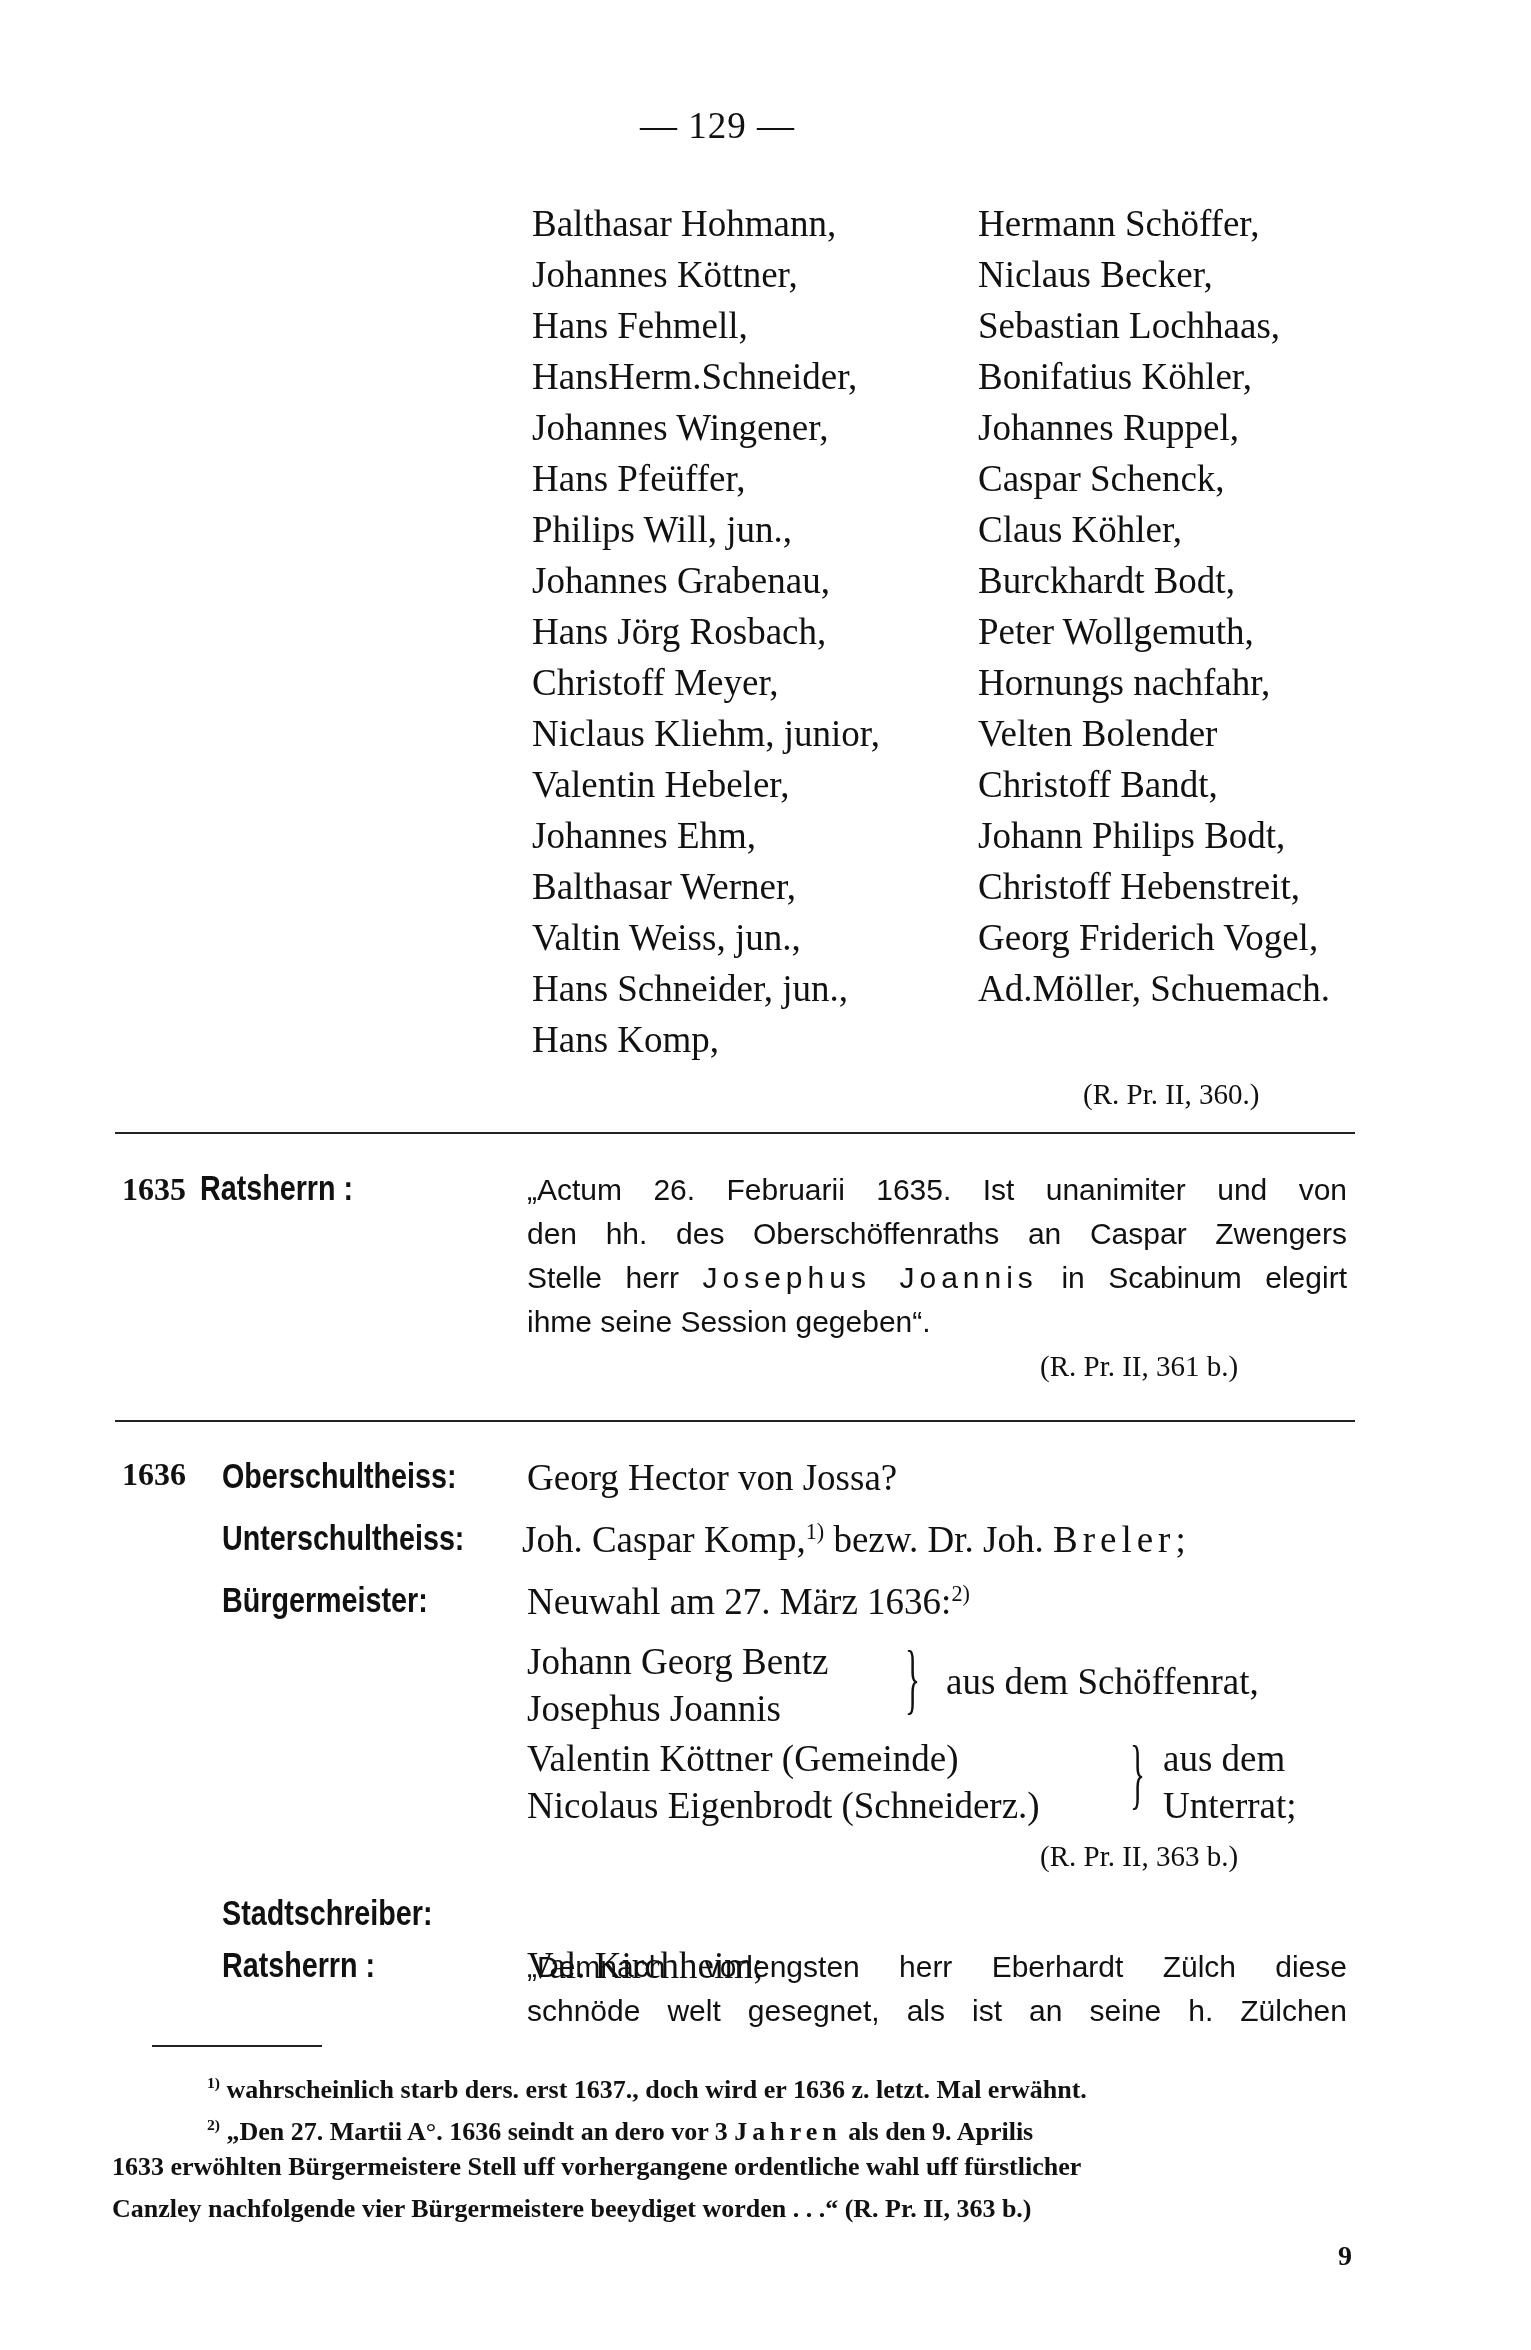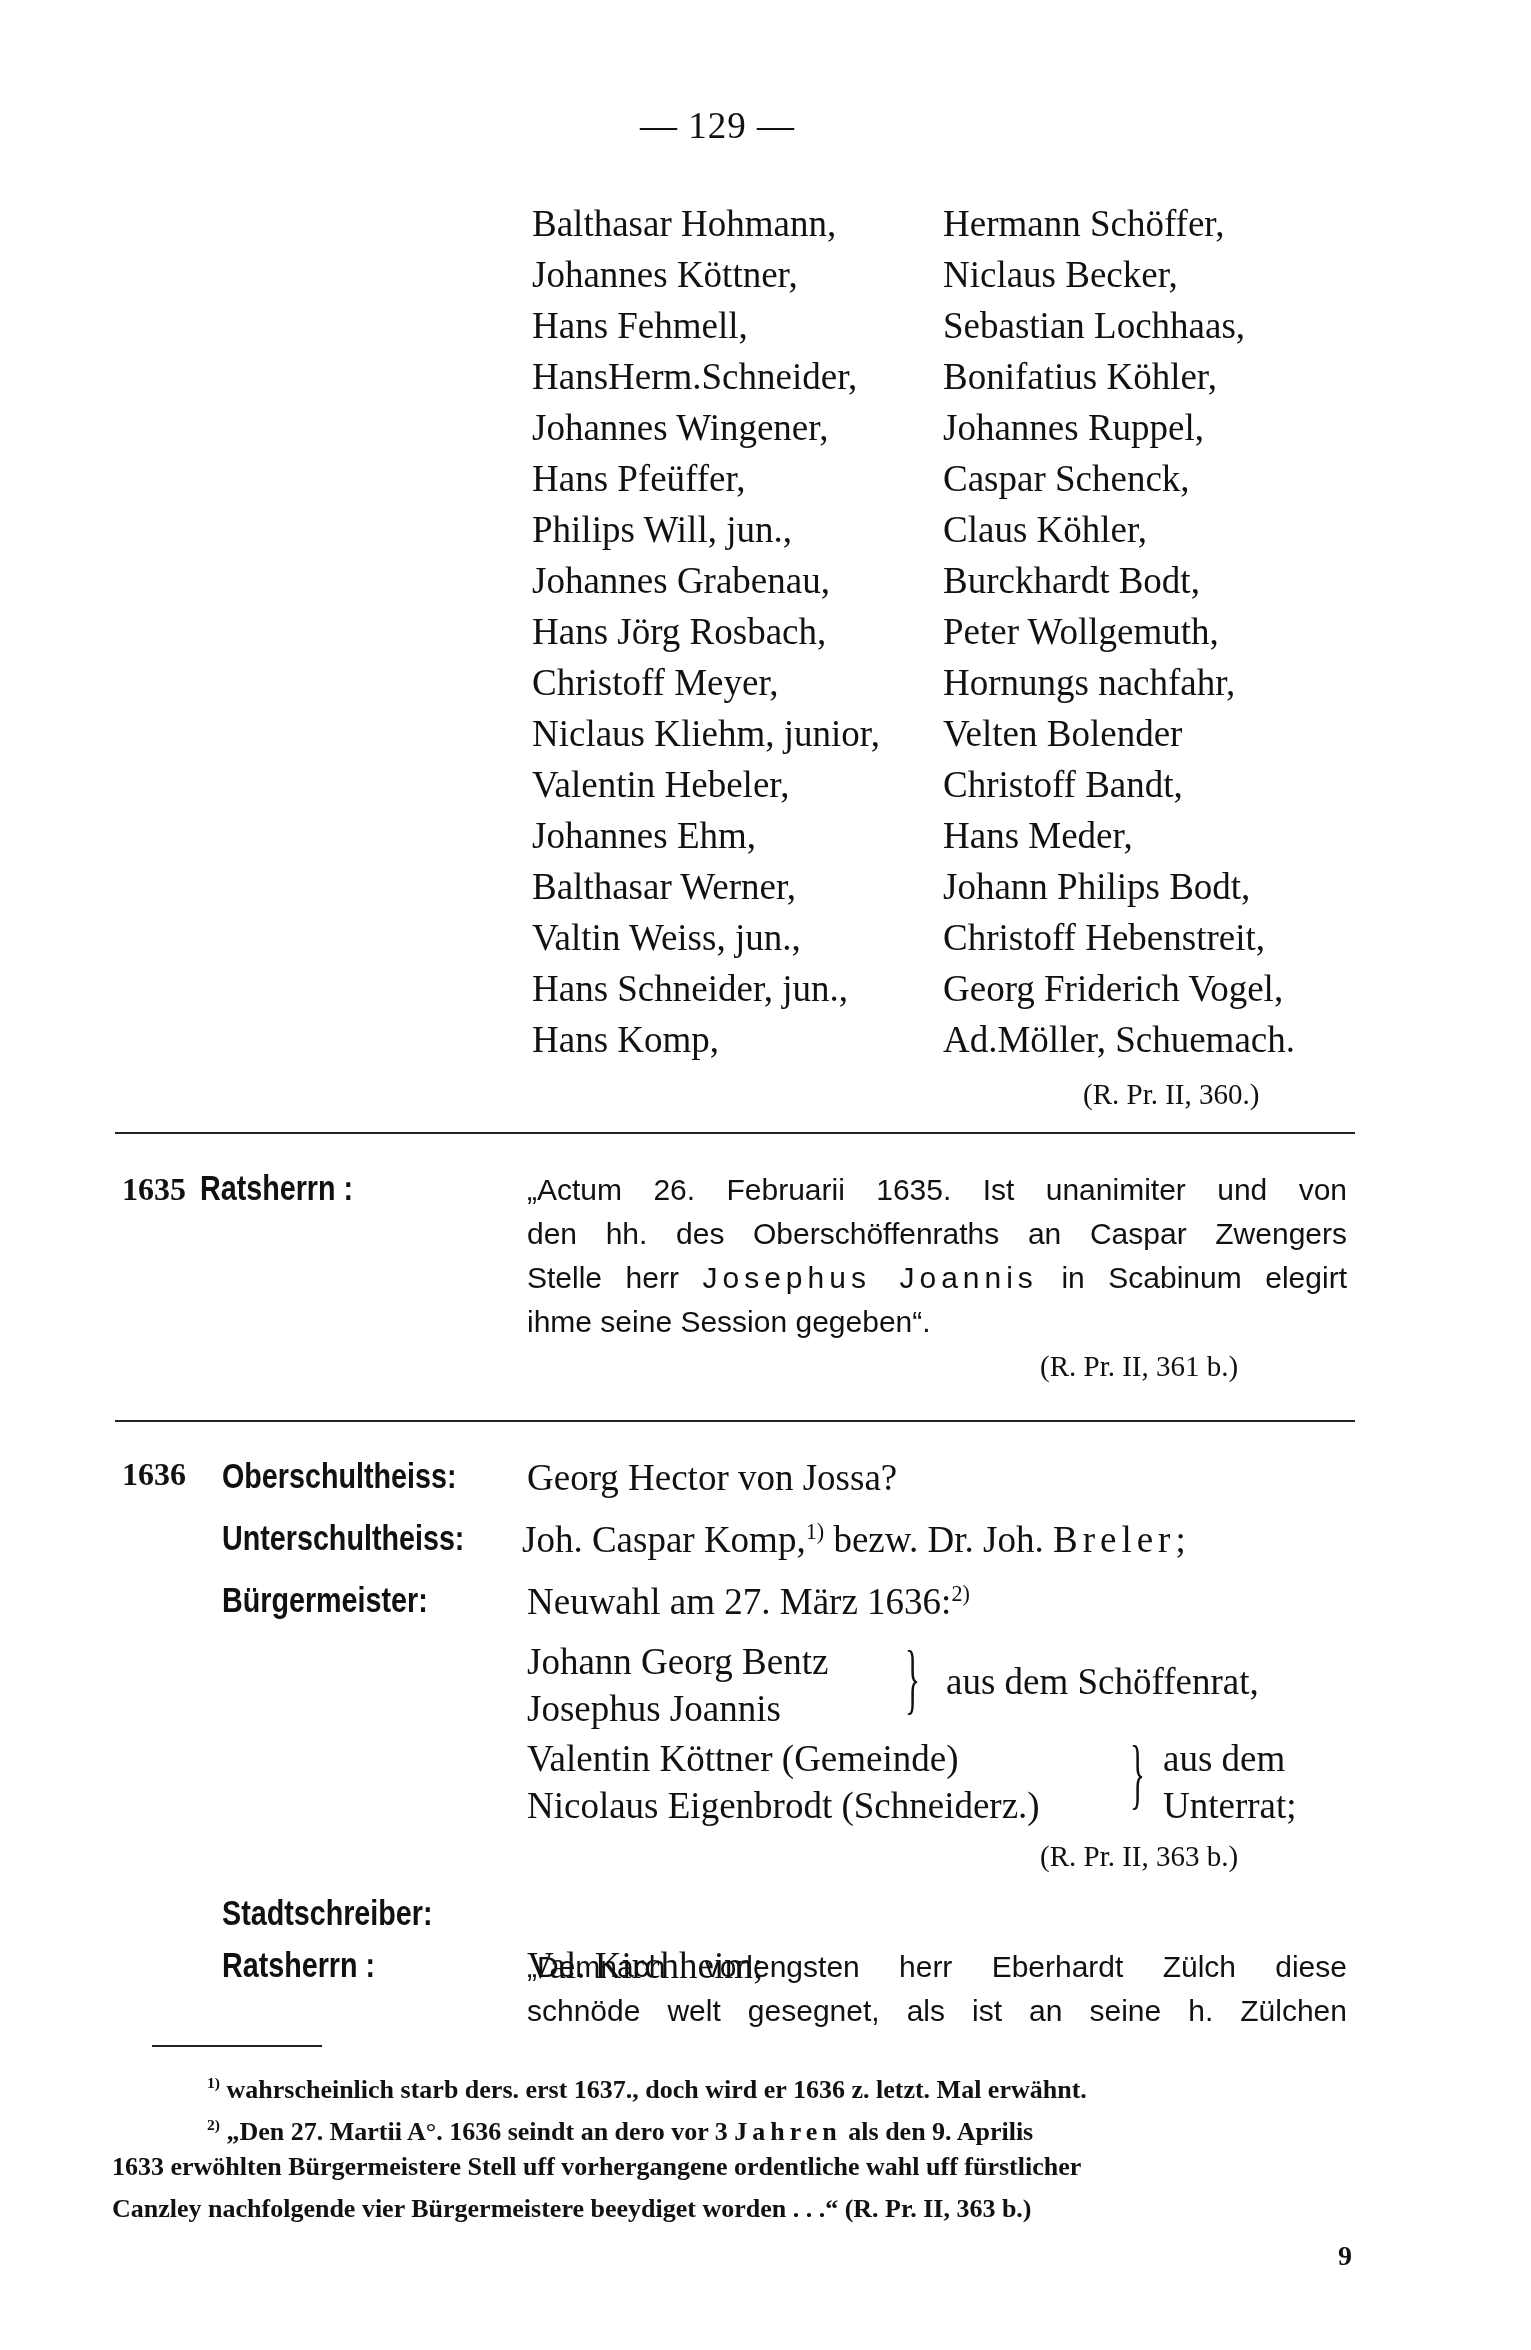--- a/index.html
+++ b/index.html
@@ -3,21 +3,21 @@
 <meta charset="utf-8">
 <style>
   html, body { margin:0; padding:0; background:#ffffff; }
   body { width:1531px; height:2350px; position:relative; overflow:hidden;
          font-family:"Liberation Serif","DejaVu Serif",serif; color:#111; }
   .abs { position:absolute; white-space:nowrap; }
   .pagenum { left:640px; top:104px; font-size:37px; letter-spacing:1px; }
   .namecol { position:absolute; font-size:37px; line-height:51px; }
   .namecol div { white-space:nowrap; }
   .left { left:532px; top:198px; }
-  .right { left:943px; top:198px; }
+  .right { left:978px; top:198px; }
   .ref { font-size:29px; }
   .rule { position:absolute; height:2px; background:#222; }
   .label { font-family:"Liberation Sans","DejaVu Sans",sans-serif; font-weight:bold;
            font-size:35px; transform:scaleX(0.82); transform-origin:left center; }
   .year { font-family:"Liberation Serif",serif; font-weight:bold; font-size:32px; }
   .quote { position:absolute; left:527px; width:820px; font-size:30px; line-height:44px;
            font-family:"Liberation Sans Narrow","Liberation Sans",sans-serif;
            text-align:justify; }
   .quote .line { display:block; white-space:nowrap; text-align:justify; text-align-last:justify; }
   .spaced { letter-spacing:5px; }
@@ -56,21 +56,20 @@
     <div>Sebastian Lochhaas,</div>
     <div>Bonifatius Köhler,</div>
     <div>Johannes Ruppel,</div>
     <div>Caspar Schenck,</div>
     <div>Claus Köhler,</div>
     <div>Burckhardt Bodt,</div>
     <div>Peter Wollgemuth,</div>
     <div>Hornungs nachfahr,</div>
     <div>Velten Bolender</div>
     <div>Christoff Bandt,</div>
-    <div>Hans Meder,</div>
     <div>Johann Philips Bodt,</div>
     <div>Christoff Hebenstreit,</div>
     <div>Georg Friderich Vogel,</div>
     <div>Ad.Möller, Schuemach.</div>
   </div>
 <div class="abs ref" style="left:1083px; top:1078px;">(R. Pr. II, 360.)</div>
 
 <div class="rule" style="left:115px; top:1132px; width:1240px;"></div>
 
 <div class="abs" style="left:122px; top:1168px;">

